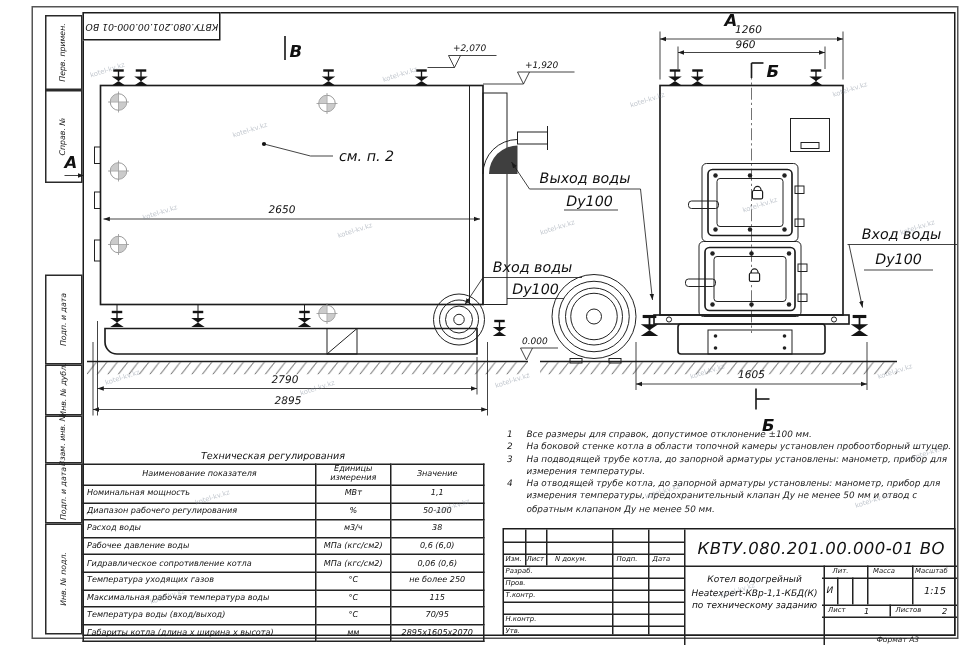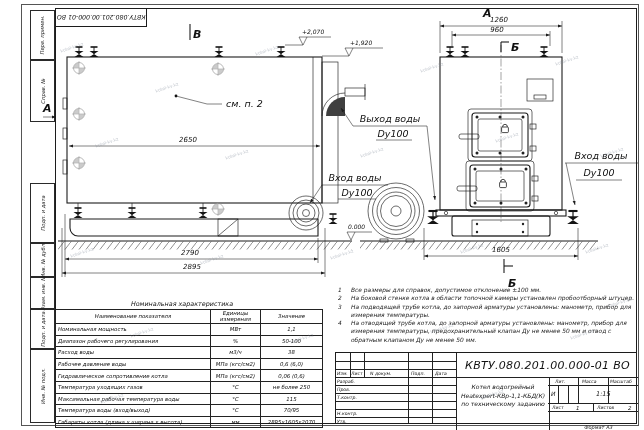--- a/index.html
+++ b/index.html
@@ -320,21 +320,21 @@
     <div class="note">
         <span class="n">3</span>
         <span class="t">На  подводящей трубе котла, до запорной арматуры установлены: манометр, прибор для измерения температуры.</span>
       </div>
     <div class="note">
         <span class="n">4</span>
         <span class="t">На отводящей трубе котла, до запорной арматуры установлены: манометр, прибор для измерения температуры, предохранительный клапан  Ду не менее 50 мм и отвод с обратным клапаном  Ду не менее 50 мм.</span>
       </div>
   </div>
 
-  <div class="tt-title">Номинальная характеристика</div>
+  <div class="tt-title">Техническая регулирования</div>
   <table class="tt">
     <tbody>
         <tr class="hd">
       <td style="width:150px;">Наименование показателя</td>
       <td style="width:45px;" class="c">Единицы измерения</td>
       <td style="width:57px;" class="c">Значение</td>
     </tr>
     <tr>
           <td>Номинальная мощность</td>
           <td class="c">МВт</td>
@@ -424,21 +424,21 @@
       <div class="tbl-line" style="left:0;top:34px;width:90px;height:1px;"></div>
       <div class="tbl-line" style="left:30px;top:0;width:1px;height:26px;"></div>
       <div class="tbl-line" style="left:60px;top:0;width:1px;height:26px;"></div>
       <div class="tbl-line" style="left:10px;top:8px;width:1px;height:18px;"></div>
       <div class="tbl-line" style="left:20px;top:8px;width:1px;height:18px;"></div>
       <div class="tbl-line" style="left:45px;top:26px;width:1px;height:8px;"></div>
       <span class="tb-lab" style="left:7px;top:1.5px;">Лит.</span>
       <span class="tb-lab" style="left:34px;top:1.5px;">Масса</span>
       <span class="tb-lab" style="left:62px;top:1.5px;">Масштаб</span>
       <span class="tb-lab" style="left:3px;top:13px;font-size:6px;">И</span>
-      <span class="tb-lab" style="left:48px;top:13px;font-size:6.5px;">1:15</span>
+      <span class="tb-lab" style="left:68px;top:13px;font-size:6.5px;">1:15</span>
       <span class="tb-lab" style="left:4px;top:27.5px;">Лист</span>
       <span class="tb-lab" style="left:28px;top:27.5px;font-size:5.5px;">1</span>
       <span class="tb-lab" style="left:49px;top:27.5px;">Листов</span>
       <span class="tb-lab" style="left:80px;top:27.5px;font-size:5.5px;">2</span>
     </div>
   </div>
 
   <div class="fmt">Формат   А3</div>
 
 <span class="wm" style="left: 60px; top: 45px;">kotel-kv.kz</span>

